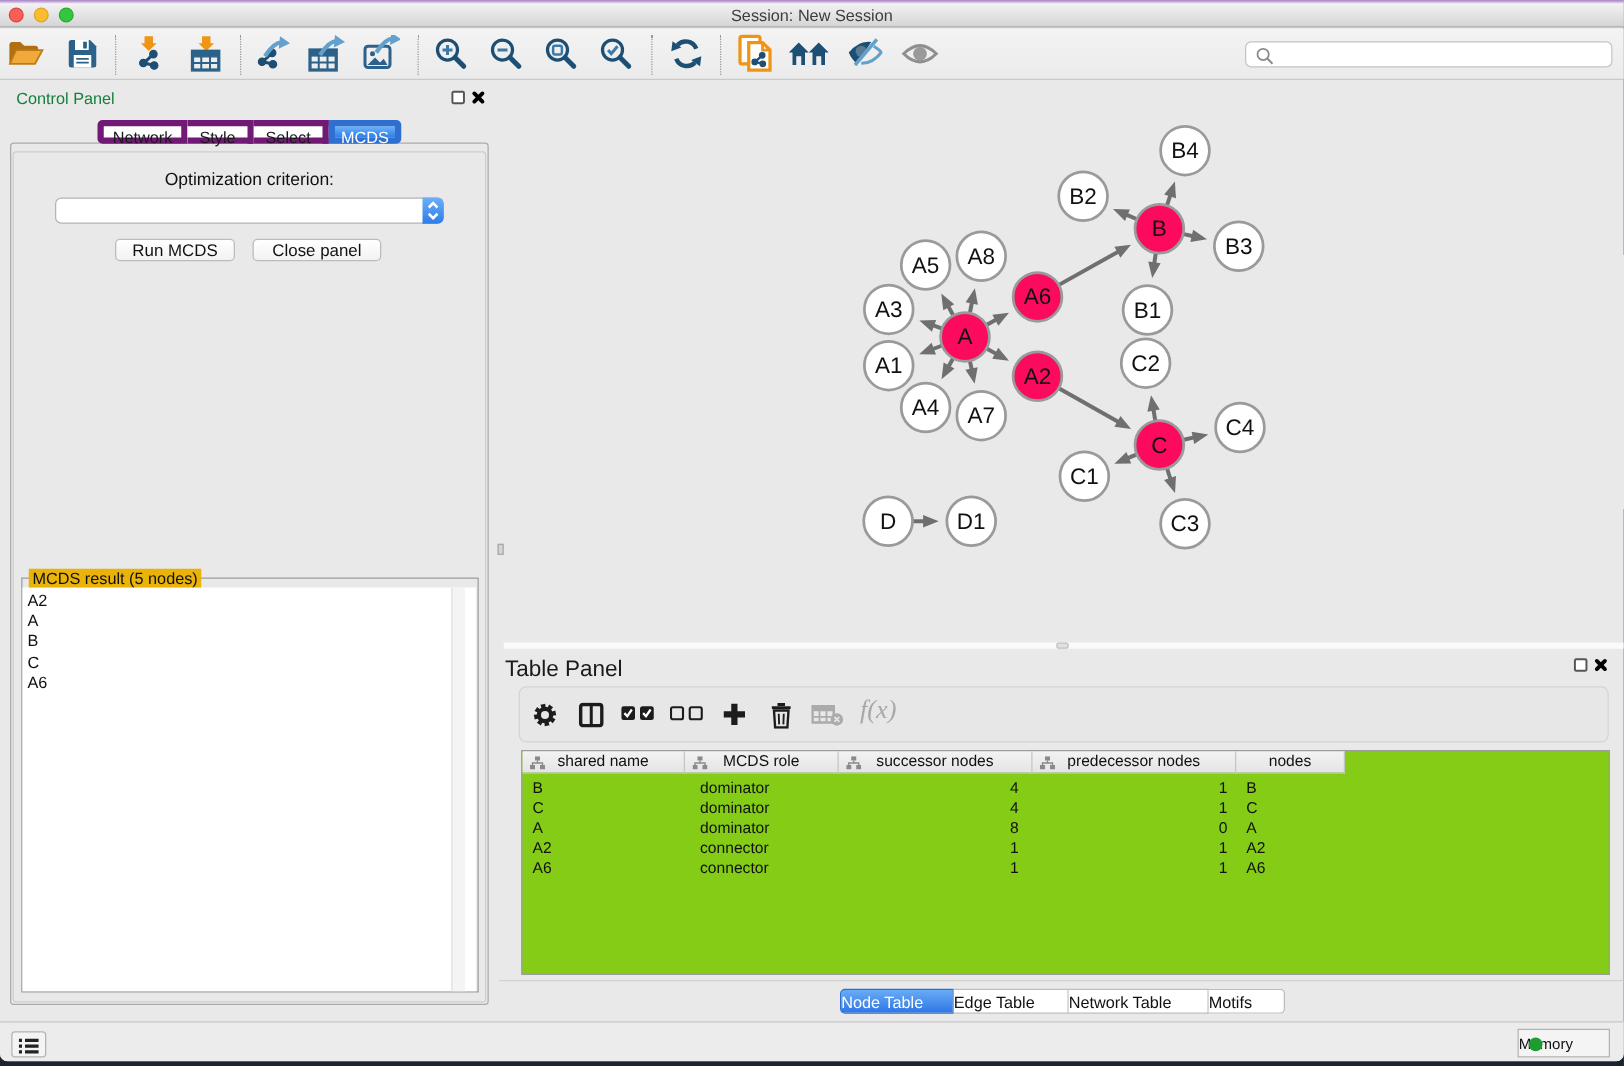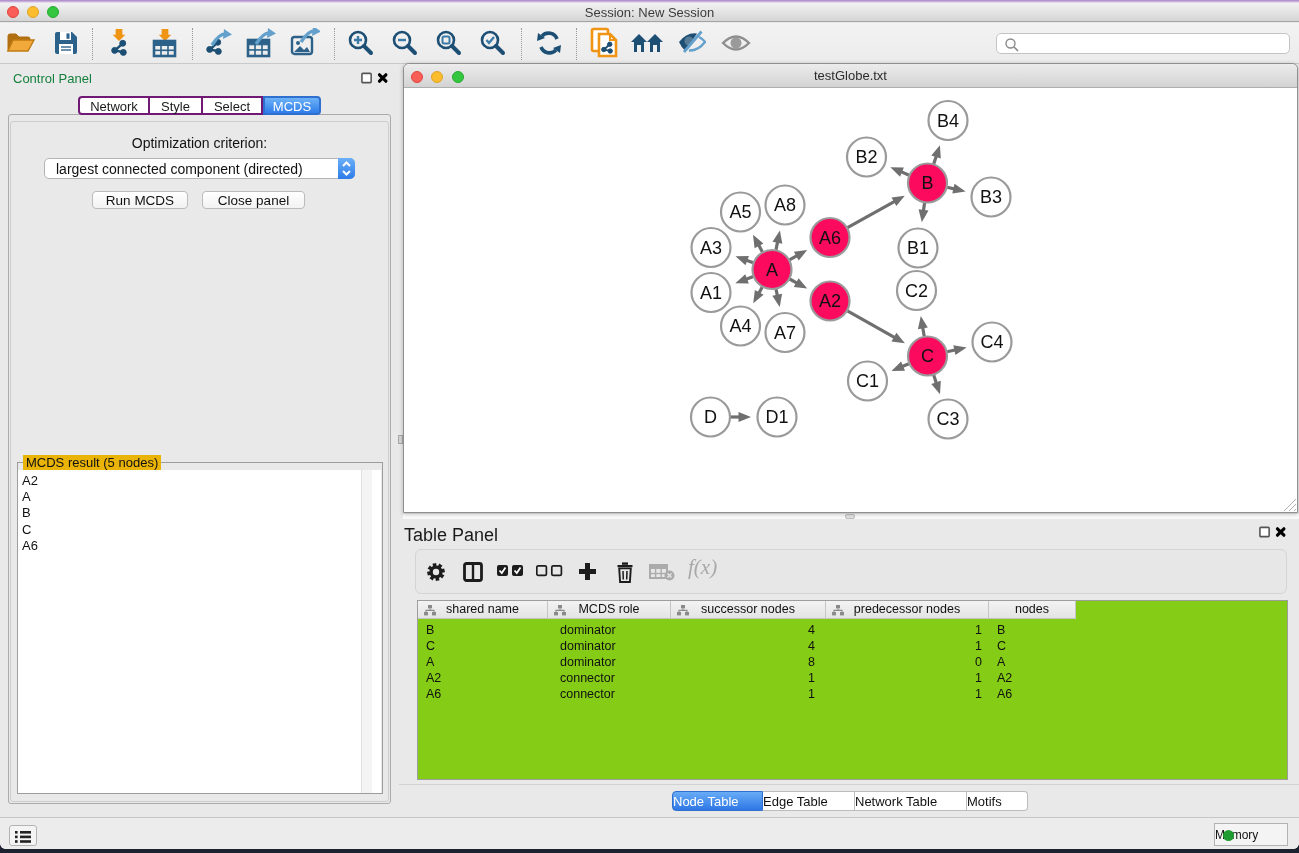--- a/index.html
+++ b/index.html
@@ -15,21 +15,21 @@
 #wtitle{position:absolute;top:3px;left:0;width:1299px;text-align:center;
  font-size:13px;color:#3c3c3c;line-height:19px}
 #toolbar{position:absolute;left:0;top:23px;width:1299px;height:41px;
  background:linear-gradient(#f3f3f3,#ebebeb);border-bottom:1px solid #c9c9c9}
 .vsep{position:absolute;top:5px;height:32px;border-left:1px dotted #9a9a9a}
 #search{position:absolute;left:996px;top:10px;width:294px;height:21px;background:#fff;
  border:1px solid #c4c4c4;border-radius:5px}
 
 #cp-title{position:absolute;left:13px;top:71px;font-size:13px;color:#15803d}
 #cp-tabs{position:absolute;left:78px;top:96px;height:19px}
-.tab{position:absolute;top:0;height:19px;background:#fff;border:2px solid #701a75;
+.tab{position:absolute;top:0;height:19px;background:#fff;border:5px solid #701a75;
  color:#1a1a1a;font-size:13px;text-align:center;line-height:18px}
 .tabsel{background:linear-gradient(#6db2f8,#2e7de9);color:#fff;border-color:#2e6fd0}
 #cp-outer{position:absolute;left:8px;top:114px;width:383px;height:690px;
  border:1px solid #ababab;border-radius:3px;background:#e9e9e9}
 #cp-inner{position:absolute;left:10px;top:121px;width:379px;height:681px;
  border:1px solid #cdcdcd;border-radius:3px;background:#e9e9e9}
 #optlabel{position:absolute;left:44px;top:135px;width:311px;text-align:center;
  font-size:14px;color:#111}
 #combo{position:absolute;left:44px;top:158px;width:311px;height:21px;background:#fff;
  border:1px solid #b4b4b4;border-radius:5px}
@@ -239,50 +239,38 @@
 <div id="cp-outer"></div>
 <div id="cp-inner"></div>
 <div id="cp-tabs">
  <div class="tab" style="left:0px;width:72px;border-radius:4px 0 0 4px">Network</div>
  <div class="tab" style="left:72px;width:53px;border-left:none">Style</div>
  <div class="tab" style="left:125px;width:60px;border-left:none">Select</div>
  <div class="tab tabsel" style="left:185px;width:58px;border-radius:0 4px 4px 0">MCDS</div>
 </div>
 <div id="optlabel">Optimization criterion:</div>
 <div id="combo">
-      <span class="txt">largest connected component (directed)</span>
  <div class="spin"><svg width="17" height="21" viewBox="0 0 17 21">
           <path d="M 5 8 L 8.5 4.5 L 12 8" stroke="#fff" stroke-width="2" fill="none"></path>
           <path d="M 5 13 L 8.5 16.5 L 12 13" stroke="#fff" stroke-width="2" fill="none"></path>
         </svg></div>
 </div>
 <div class="btn" style="left:92px;top:191px;width:96px">Run MCDS</div>
 <div class="btn" style="left:202px;top:191px;width:103px">Close panel</div>
 <div id="grp"></div>
 <div id="grp-list">
       <div class="it">A2</div>
       <div class="it">A</div>
       <div class="it">B</div>
       <div class="it">C</div>
       <div class="it">A6</div>
       <div id="grp-sb"></div>
     </div>
 <div id="grp-label">MCDS result (5 nodes)</div>
 
-<div id="netwin">
- <div id="nettitle">
-        <div class="tl t1"></div>
-        <div class="tl t2"></div>
-        <div class="tl t3"></div>
-  <div class="cap">testGlobe.txt</div>
-      </div>
-  <svg style="position:absolute;left:879px;top:434px" width="14" height="14" viewBox="0 0 14 14">
-        <path d="M13 1 L1 13 M13 6 L6 13 M13 11 L11 13" stroke="#b0b0b0" stroke-width="1"></path>
-      </svg>
-</div>
 <svg id="graph" style="position:absolute;left:404px;top:88px" width="893" height="424" viewBox="404 88 893 424">
 <line x1="762.4" y1="252.0" x2="757.6" y2="243.1" stroke="#6f6f6f" stroke-width="3.2"></line>
       <polygon points="753.0,234.8 763.4,243.4 754.6,248.2" fill="#6f6f6f"></polygon>
 <line x1="776.0" y1="249.9" x2="778.0" y2="239.8" stroke="#6f6f6f" stroke-width="3.2"></line>
       <polygon points="779.9,230.5 782.3,243.7 772.5,241.8" fill="#6f6f6f"></polygon>
 <line x1="753.2" y1="262.7" x2="744.4" y2="259.5" stroke="#6f6f6f" stroke-width="3.2"></line>
       <polygon points="735.5,256.3 748.9,255.9 745.5,265.3" fill="#6f6f6f"></polygon>
 <line x1="753.3" y1="276.6" x2="744.2" y2="280.0" stroke="#6f6f6f" stroke-width="3.2"></line>
       <polygon points="735.3,283.3 745.3,274.2 748.8,283.6" fill="#6f6f6f"></polygon>
 <line x1="762.3" y1="287.0" x2="757.8" y2="295.0" stroke="#6f6f6f" stroke-width="3.2"></line>

